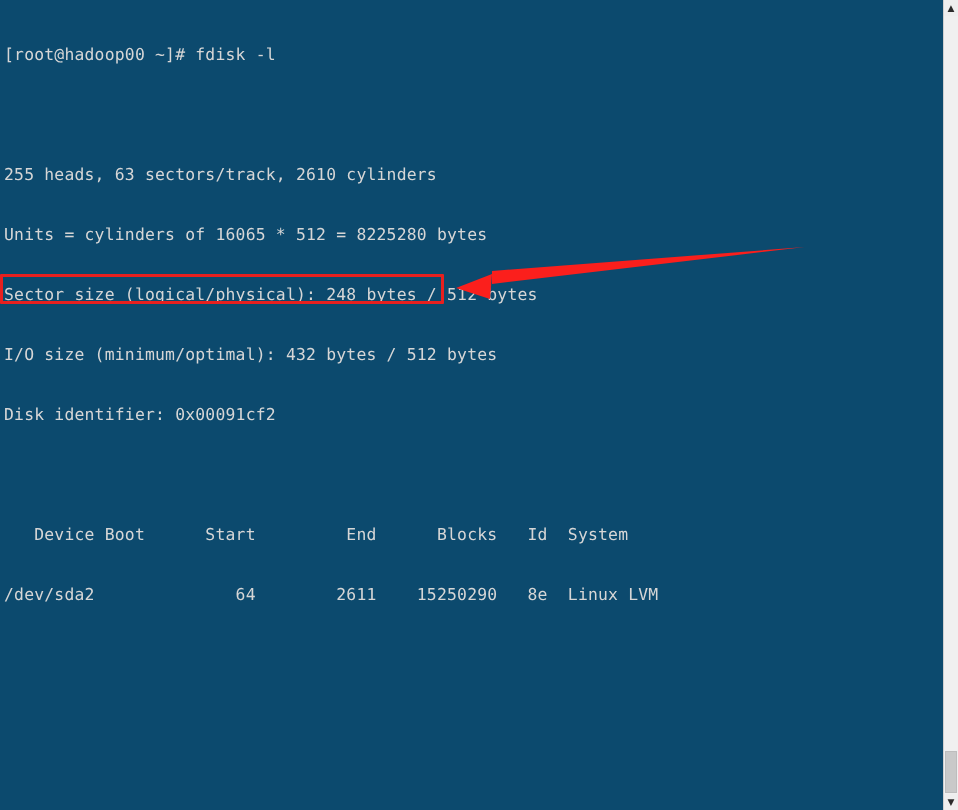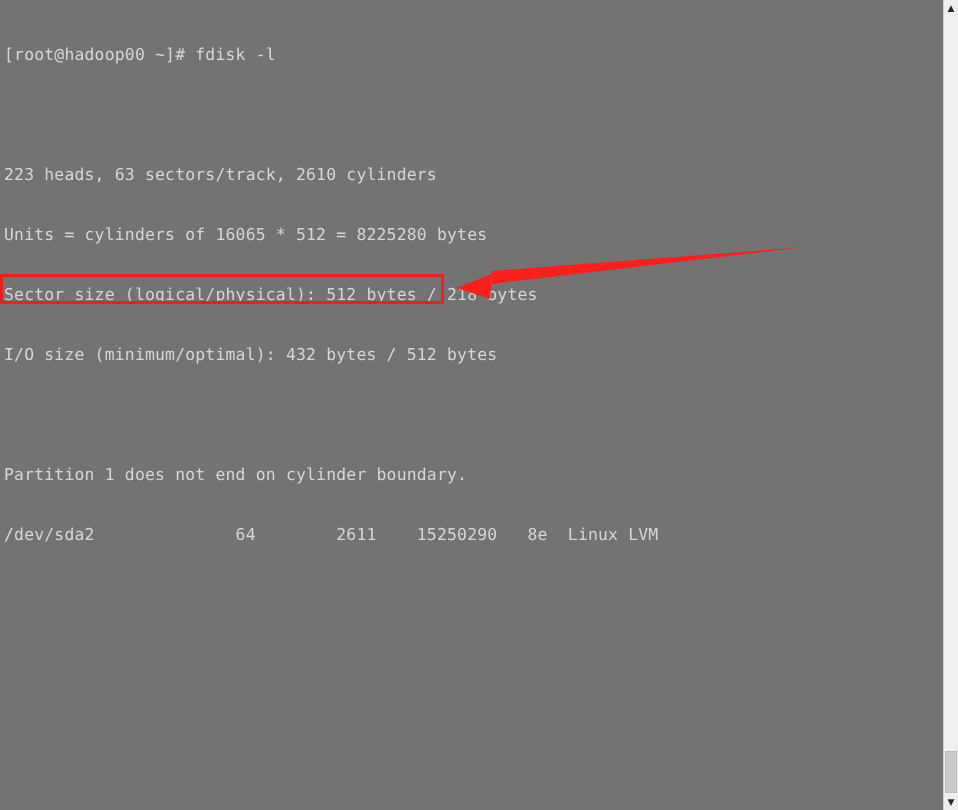--- a/index.html
+++ b/index.html
@@ -22,21 +22,21 @@
     overflow: hidden;
   }
 
   
   #terminal-screen {
     position: absolute;
     left: 0;
     top: 0;
     width: 943px;
     height: 810px;
-    background: #737373;
+    background: #0c4a6e;
     overflow: hidden;
   }
 
   #terminal-output {
     position: absolute;
     left: 4px;
     top: 5px;
     margin: 0;
     padding: 0;
     font-family: "DejaVu Sans Mono", "Liberation Mono", monospace;
@@ -133,26 +133,27 @@
 </style>
 </head>
 <body>
 
 <div id="terminal-window">
 
   <div id="terminal-screen">
     <div id="terminal-output">
       <span class="term-line">[root@hadoop00 ~]# fdisk -l</span>
       <span class="term-line"></span>
-      <span class="term-line">223 heads, 63 sectors/track, 2610 cylinders</span>
+      <span class="term-line">255 heads, 63 sectors/track, 2610 cylinders</span>
       <span class="term-line">Units = cylinders of 16065 * 512 = 8225280 bytes</span>
-      <span class="term-line">Sector size (logical/physical): 512 bytes / 218 bytes</span>
+      <span class="term-line">Sector size (logical/physical): 248 bytes / 512 bytes</span>
       <span class="term-line">I/O size (minimum/optimal): 432 bytes / 512 bytes</span>
+      <span class="term-line">Disk identifier: 0x00091cf2</span>
       <span class="term-line"></span>
-      <span class="term-line">Partition 1 does not end on cylinder boundary.</span>
+      <span class="term-line">   Device Boot      Start         End      Blocks   Id  System</span>
       <span class="term-line">/dev/sda2              64        2611    15250290   8e  Linux LVM</span>
       
       
       
       
       
       
       
       
       

